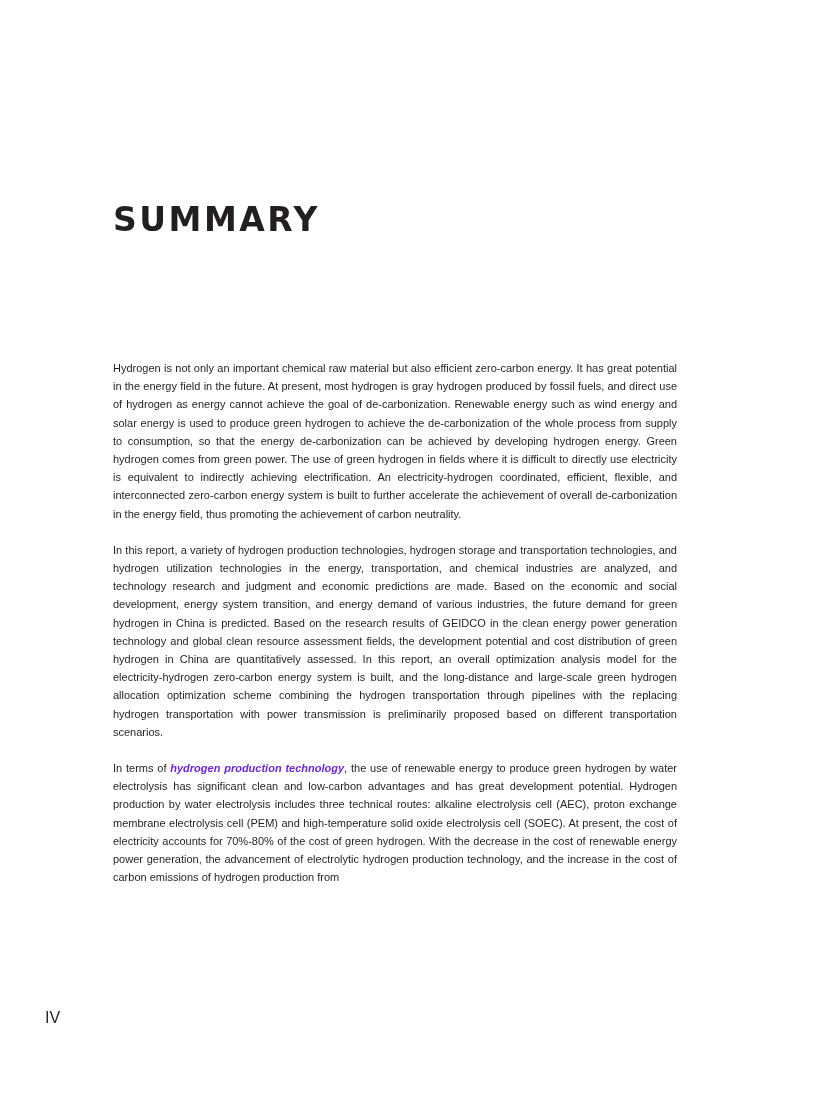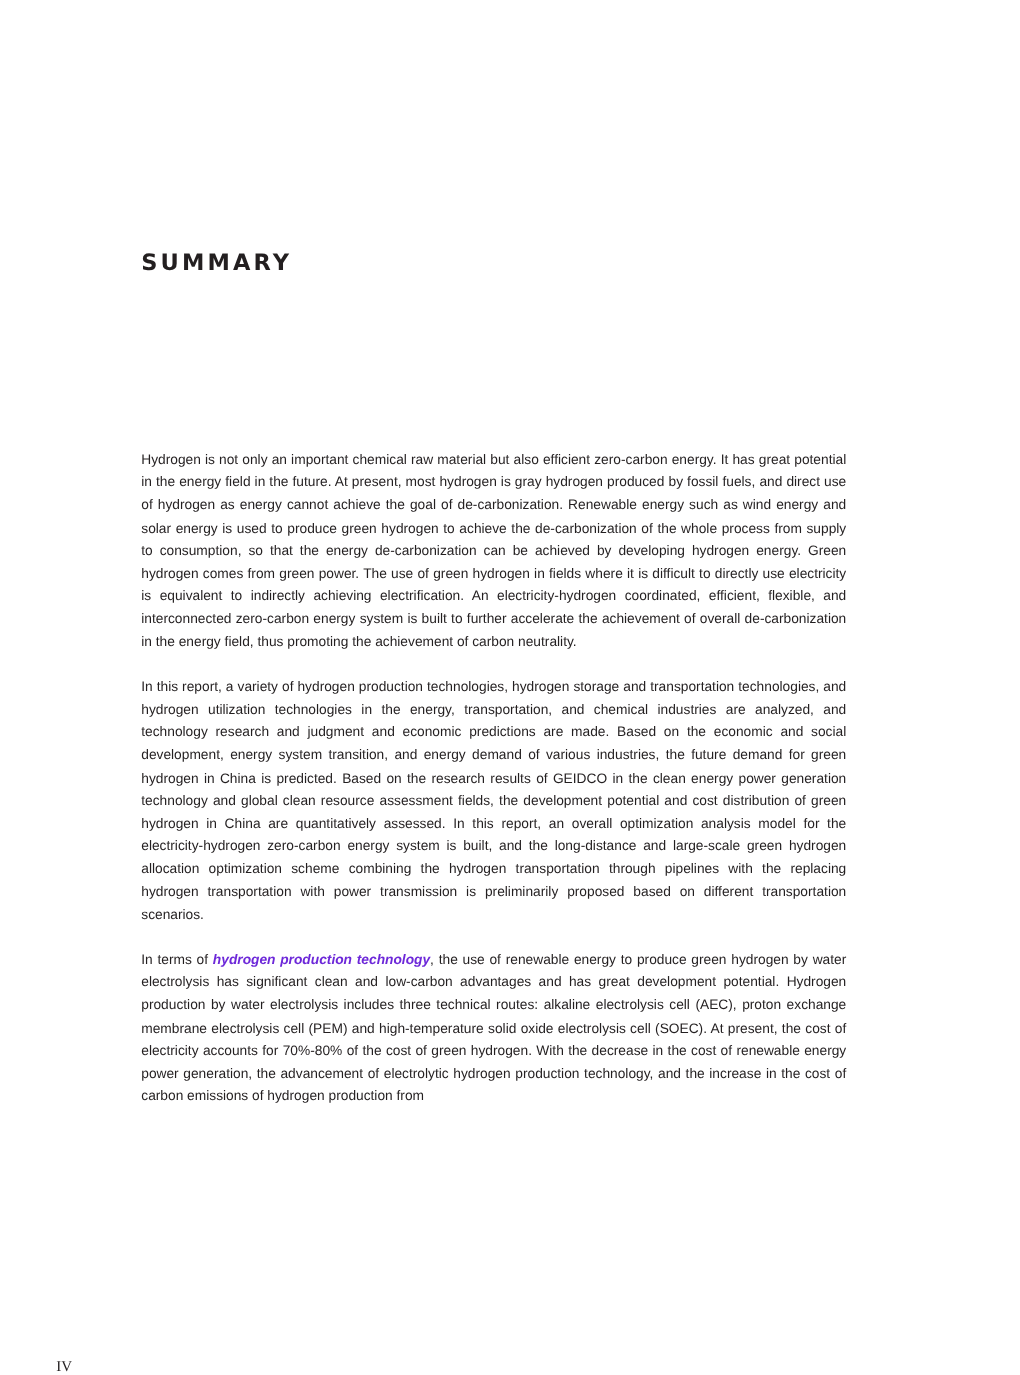--- a/index.html
+++ b/index.html
@@ -1,31 +1,31 @@
 <!DOCTYPE html>
 <html><head>
   <meta charset="utf-8">
   <style>
     html, body { margin: 0; padding: 0; background: #ffffff; }
     body { width: 816px; height: 1100px; position: relative; overflow: hidden; }
     .title {
       position: absolute; left: 113px; top: 200px;
       font-family: "DejaVu Sans", sans-serif; font-weight: bold;
-      font-size: 18px; letter-spacing: 2.5px; color: #231f20; margin: 0;
+      font-size: 33px; letter-spacing: 2.5px; color: #231f20; margin: 0;
     }
     .body-text {
       position: absolute; left: 113px; top: 359px; width: 564px;
       font-family: "Liberation Sans", sans-serif; font-size: 11px;
       line-height: 18.2px; color: #231f20; text-align: justify;
     }
     .body-text p { margin: 0 0 18px 0; }
     .body-text b { font-weight: bold; color: #6d28d9; font-style: italic; }
     .page-num {
-      position: absolute; left: 45px; top: 1086px;
-      font-family: Liberation Serif, serif; font-size: 12px; color: #231f20;
+      position: absolute; left: 45px; top: 1009px;
+      font-family: Liberation Sans, sans-serif; font-size: 16px; color: #231f20;
     }
   </style>
 </head>
 <body>
 
 <h1 class="title">SUMMARY</h1>
 
 <div class="body-text">
   <p>Hydrogen is not only an important chemical raw material but also efficient zero-carbon energy. It has great potential in the energy field in the future. At present, most hydrogen is gray hydrogen produced by fossil fuels, and direct use of hydrogen as energy cannot achieve the goal of de-carbonization. Renewable energy such as wind energy and solar energy is used to produce green hydrogen to achieve the de-carbonization of the whole process from supply to consumption, so that the energy de-carbonization can be achieved by developing hydrogen energy. Green hydrogen comes from green power. The use of green hydrogen in fields where it is difficult to directly use electricity is equivalent to indirectly achieving electrification. An electricity-hydrogen coordinated, efficient, flexible, and interconnected zero-carbon energy system is built to further accelerate the achievement of overall de-carbonization in the energy field, thus promoting the achievement of carbon neutrality.</p>
   <p>In this report, a variety of hydrogen production technologies, hydrogen storage and transportation technologies, and hydrogen utilization technologies in the energy, transportation, and chemical industries are analyzed, and technology research and judgment and economic predictions are made. Based on the economic and social development, energy system transition, and energy demand of various industries, the future demand for green hydrogen in China is predicted. Based on the research results of GEIDCO in the clean energy power generation technology and global clean resource assessment fields, the development potential and cost distribution of green hydrogen in China are quantitatively assessed. In this report, an overall optimization analysis model for the electricity-hydrogen zero-carbon energy system is built, and the long-distance and large-scale green hydrogen allocation optimization scheme combining the hydrogen transportation through pipelines with the replacing hydrogen transportation with power transmission is preliminarily proposed based on different transportation scenarios.</p>

